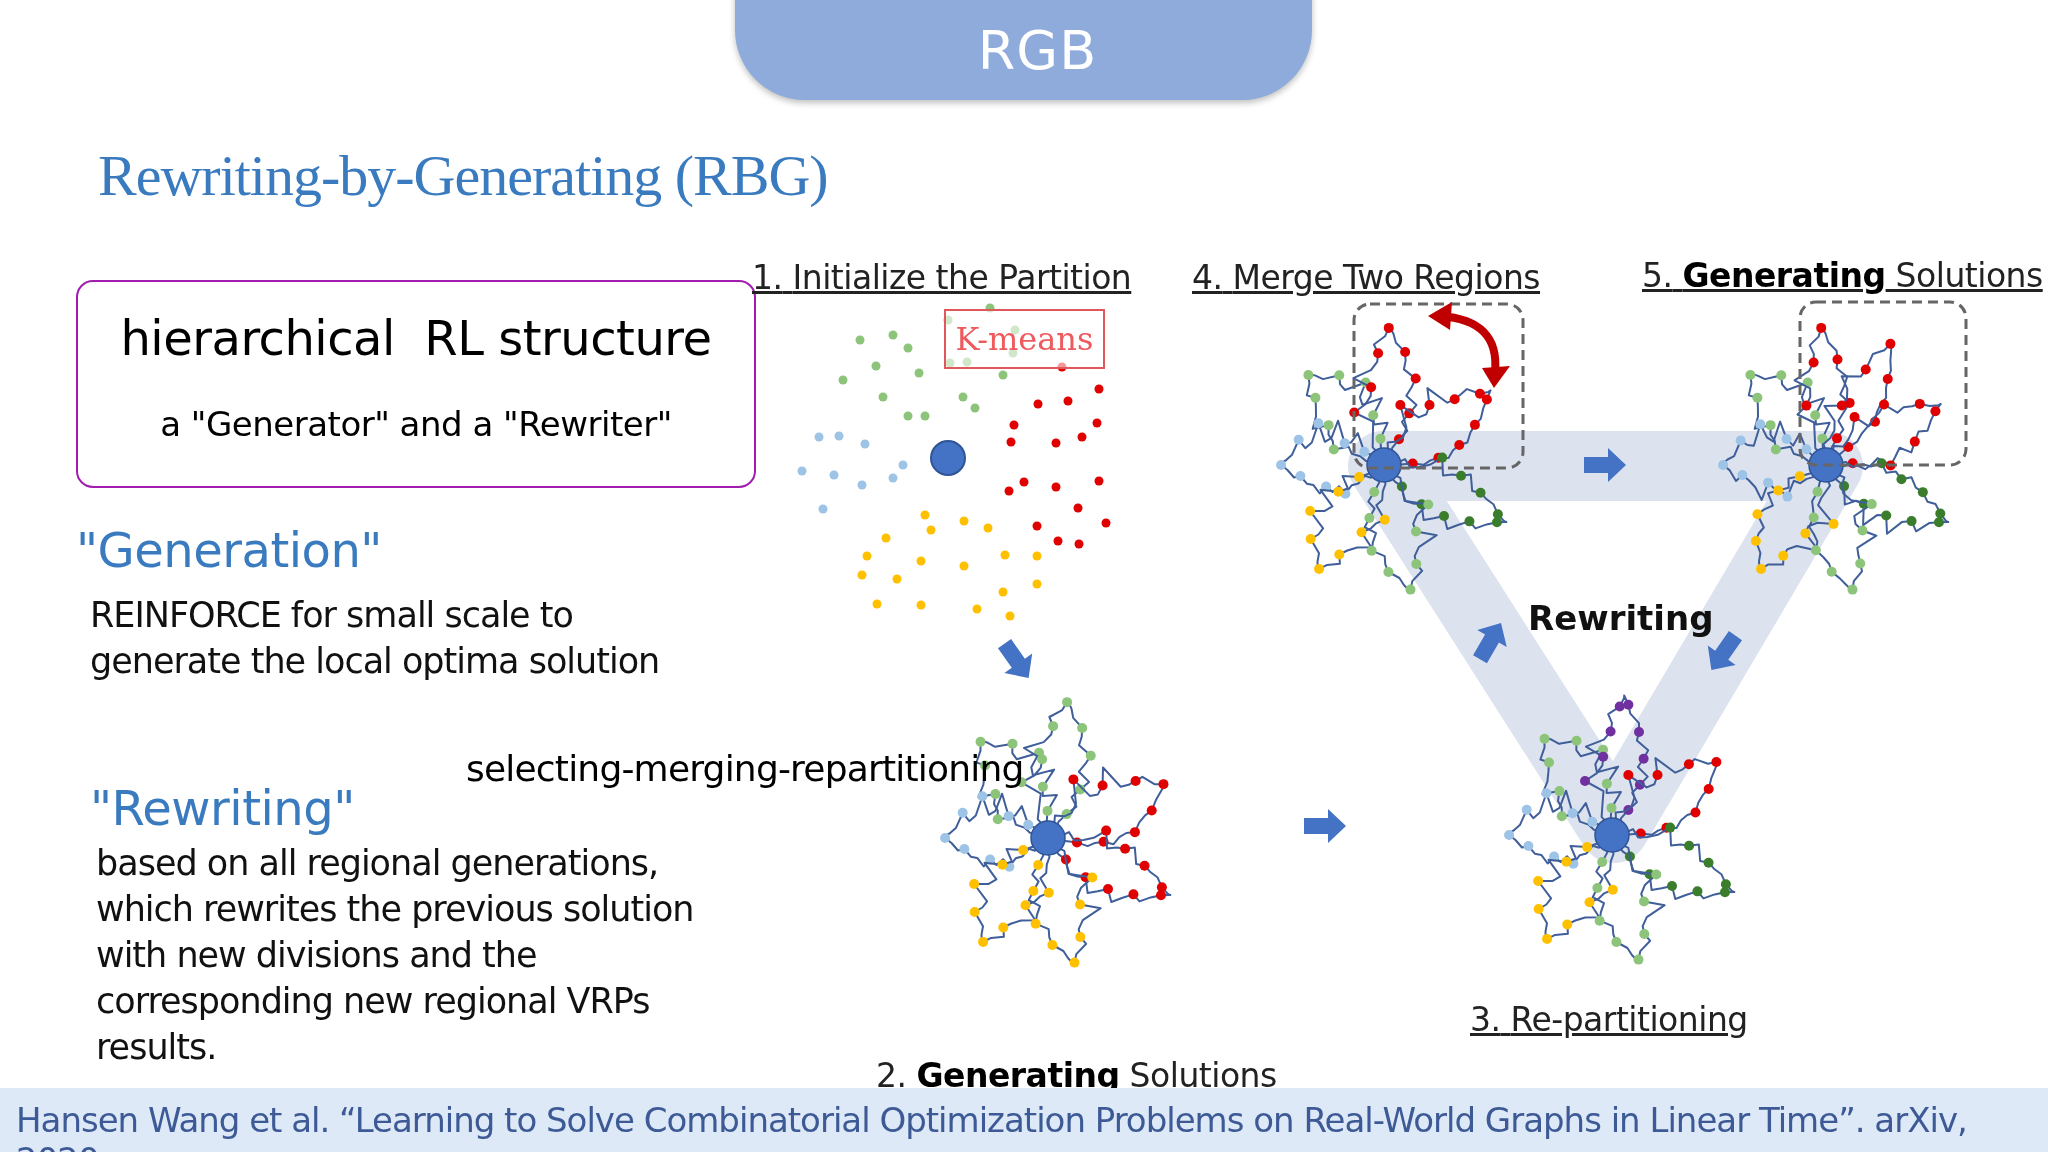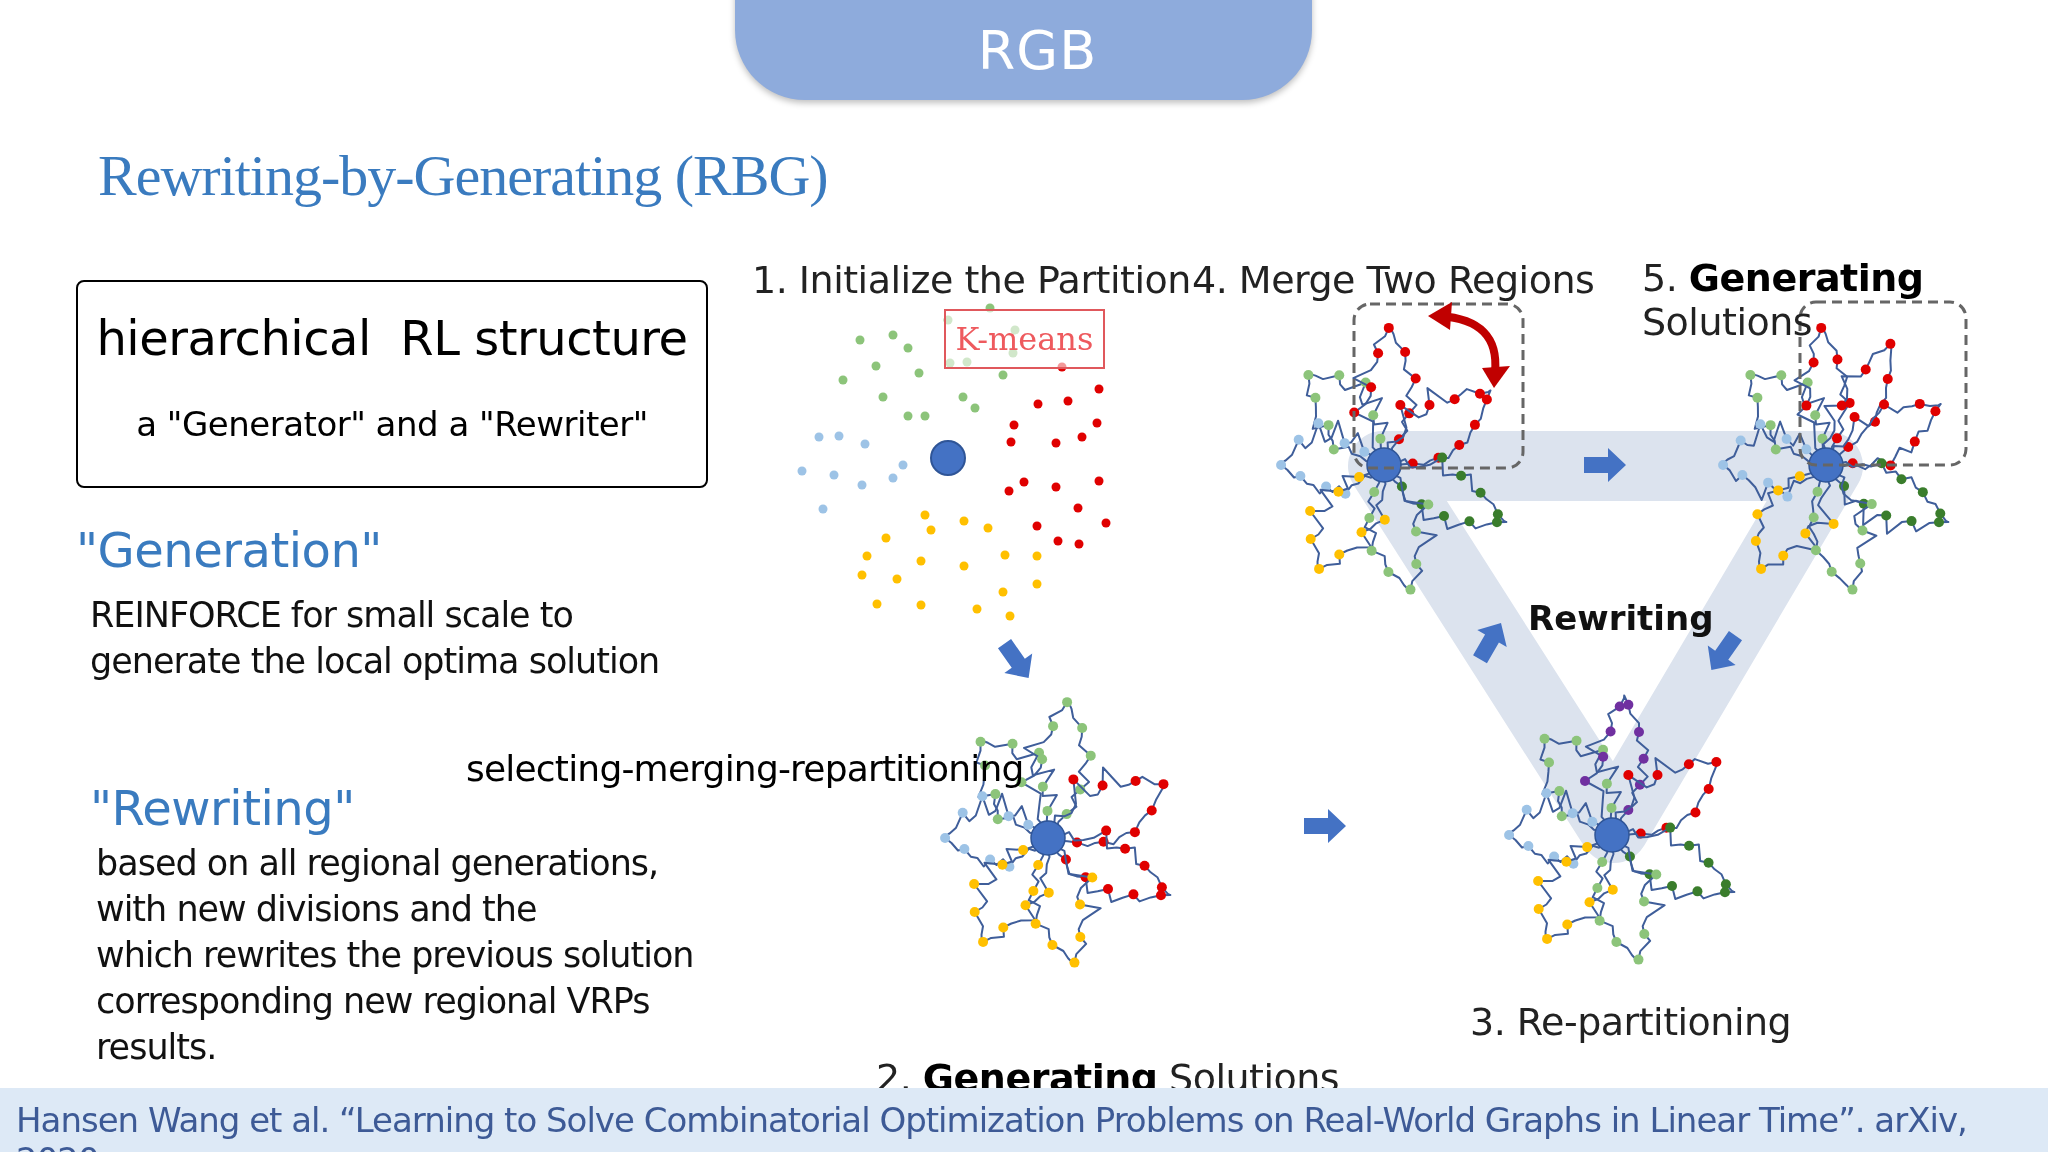--- a/index.html
+++ b/index.html
@@ -1,28 +1,28 @@
 <!DOCTYPE html>
 <html><head>
 <meta charset="utf-8">
 <style>
   html,body{margin:0;padding:0;}
   body{width:2048px;height:1152px;position:relative;background:#ffffff;overflow:hidden;font-family:"Liberation Sans",sans-serif;}
   .tab{position:absolute;left:735px;top:-40px;width:577px;height:140px;background:#8eabdc;border-radius:0 0 70px 70px;box-shadow:0 3px 6px rgba(0,0,0,0.25);display:flex;align-items:flex-end;justify-content:center;}
   .tab span{color:#fff;font-size:54px;font-family:"DejaVu Sans",sans-serif;padding-bottom:18px;letter-spacing:1px;margin-left:28px;}
   .title{position:absolute;left:98px;top:142px;font-size:58px;color:#3a7bbf;font-family:Liberation Serif, serif;letter-spacing:-1px;}
-  .box{position:absolute;left:76px;top:280px;width:628px;height:204px;border:2px solid #000000;border-radius:8px;background:#fff;}
+  .box{position:absolute;left:76px;top:280px;width:628px;height:204px;border:2px solid #a21caf;border-radius:17px;background:#fff;padding-left:48px;}
   .box .h{position:absolute;left:0;right:0;top:28px;text-align:center;font-size:48px;color:#000;font-family:"DejaVu Sans",sans-serif;letter-spacing:-0.5px;}
   .box .s{position:absolute;left:0;right:0;top:122px;text-align:center;font-size:34px;color:#000;font-family:"DejaVu Sans",sans-serif;letter-spacing:-0.5px;}
   .sec{position:absolute;font-size:48px;color:#3a7bbf;font-family:"DejaVu Sans",sans-serif;letter-spacing:-0.5px;}
   .body{position:absolute;font-size:35px;line-height:46px;color:#111;font-family:"DejaVu Sans",sans-serif;letter-spacing:-1px;}
   .mid{position:absolute;left:466px;top:748px;font-size:36px;color:#000;font-family:"DejaVu Sans",sans-serif;letter-spacing:-0.8px;}
   .footer{position:absolute;left:0;top:1088px;width:2048px;height:64px;background:#dde9f6;}
   .footer span{position:absolute;left:16px;top:12px;font-size:34px;color:#3d5a96;font-family:"DejaVu Sans",sans-serif;letter-spacing:-1px;}
-  .lbl{position:absolute;font-size:38px;color:#222;font-family:"DejaVu Sans",sans-serif;letter-spacing:-0.5px;}
+  .lbl{position:absolute;font-size:33px;color:#222;font-family:"DejaVu Sans",sans-serif;letter-spacing:-0.5px;text-decoration:underline;}
   .lbl b{font-weight:bold;color:#000;}
   svg.diag{position:absolute;left:0;top:0;}
   .kmeans{position:absolute;left:944px;top:309px;width:161px;height:60px;border:2px solid #e0585c;box-sizing:border-box;color:#ee5a5e;font-family:"DejaVu Serif",serif;font-size:32px;text-align:center;line-height:56px;background:rgba(255,255,255,0.6);}
   .rw{position:absolute;left:1528px;top:566px;font-size:34px;font-weight:bold;color:#111;font-family:"DejaVu Sans",sans-serif;margin-top:32px;}
 </style>
 </head>
 <body>
 
 <div class="tab">
   <span>RGB</span>
@@ -37,22 +37,22 @@
 
 <div class="sec" style="left:76px;top:522px;">"Generation"</div>
 <div class="body" style="left:90px;top:592px;">
   <div>REINFORCE for small scale to</div>
   <div>generate the local optima solution</div>
 </div>
 
 <div class="sec" style="left:90px;top:780px;">"Rewriting"</div>
 <div class="body" style="left:96px;top:840px;">
   <div>based on all regional generations,</div>
+  <div>which rewrites the previous solution</div>
   <div>with new divisions and the</div>
-  <div>which rewrites the previous solution</div>
   <div>corresponding new regional VRPs</div>
   <div>results.</div>
 </div>
 
 <svg class="diag" width="2048" height="1152">
   <g id="bands">
       <path d="M1383 466 L1828 466 L1614 828 Z" fill="none" stroke="#dce3ee" stroke-width="70" stroke-linejoin="round"></path>
     </g>
   <g id="graphs">
       <g>

